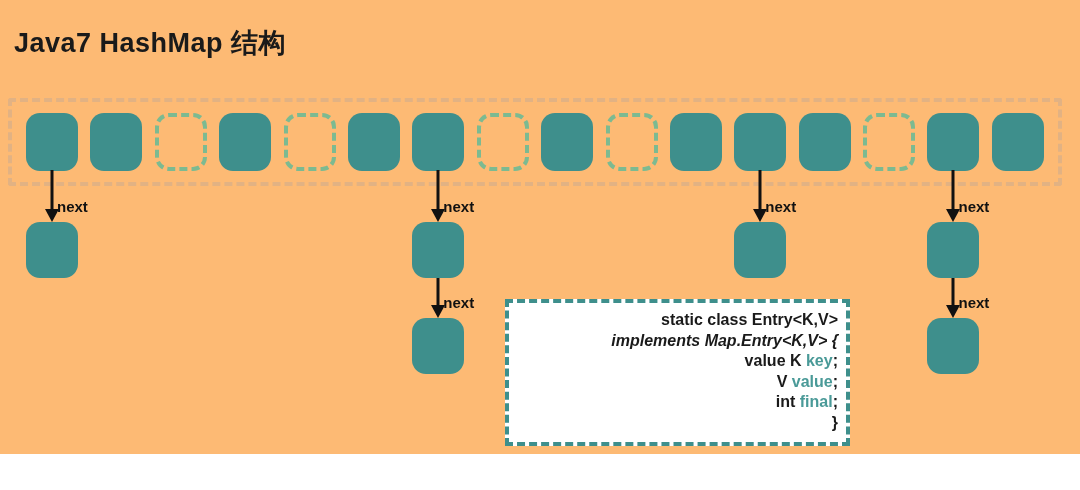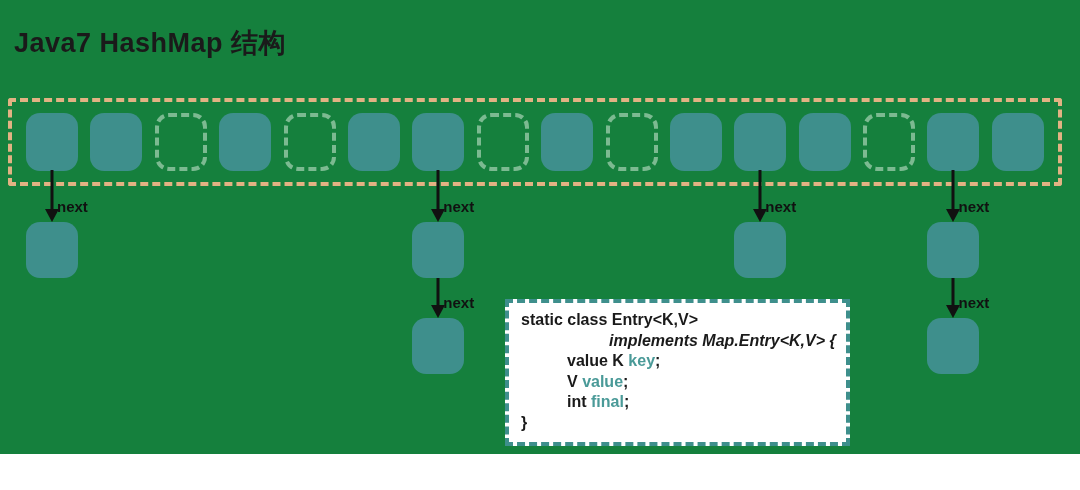--- a/index.html
+++ b/index.html
@@ -5,21 +5,21 @@
   :root{
     --teal:#3E8F8C;
     --empty-dash:#7CBA91;
     --array-dash:#E2B283;
     --code-dash:#3E8F8C;
     --code-accent:#4A9A98;
     --ink:#1A1A1A;
   }
   html,body{margin:0;padding:0;background:#ffffff;}
   body{font-family:"Liberation Sans",sans-serif;color:var(--ink);}
-  #canvas{position:relative;width:1080px;height:454px;background:#15803d;overflow:hidden;}
+  #canvas{position:relative;width:1080px;height:454px;background:#fdba74;overflow:hidden;}
 
   .title{position:absolute;left:14px;top:25px;margin:0;font-size:27px;font-weight:bold;
          letter-spacing:0.5px;color:var(--ink);}
 
   
   #bucket-array{position:absolute;left:8px;top:98px;width:1054px;height:88px;
     box-sizing:border-box;border:4px dashed var(--array-dash);border-radius:3px;
     display:flex;align-items:center;justify-content:space-between;padding:0 14px;}
   .slot{width:52px;height:58px;border-radius:14px;box-sizing:border-box;flex:0 0 auto;}
   .slot.filled{background:var(--teal);}
@@ -29,21 +29,21 @@
   .chain{position:absolute;top:170px;width:52px;display:flex;flex-direction:column;
          align-items:center;}
   .node{width:52px;height:56px;border-radius:14px;background:var(--teal);}
   .arrow{position:relative;width:52px;flex:0 0 auto;}
   .arrow svg{display:block;}
   .next-label{position:absolute;left:31px;bottom:8px;font-size:15px;font-weight:bold;
               color:#111;white-space:nowrap;line-height:1;}
 
   
   #code-box{position:absolute;left:505px;top:299px;width:345px;box-sizing:border-box;
-    border:4px dashed var(--code-dash);background:#ffffff;padding:7px 8px 9px 10px;}
+    border:4px dashed var(--code-dash);background:#ffffff;padding:7px 8px 9px 10px;text-align:right;}
   .code-line{font-size:16px;font-weight:bold;line-height:20.5px;color:var(--ink);
              white-space:pre;}
   .code-line .accent{color:var(--code-accent);margin-top:16px;}
   .ind0{padding-left:2px;}
   .ind1{padding-left:48px;}
   .ind2{padding-left:90px;font-style:italic;}
 </style>
 </head>
 <body>
 

